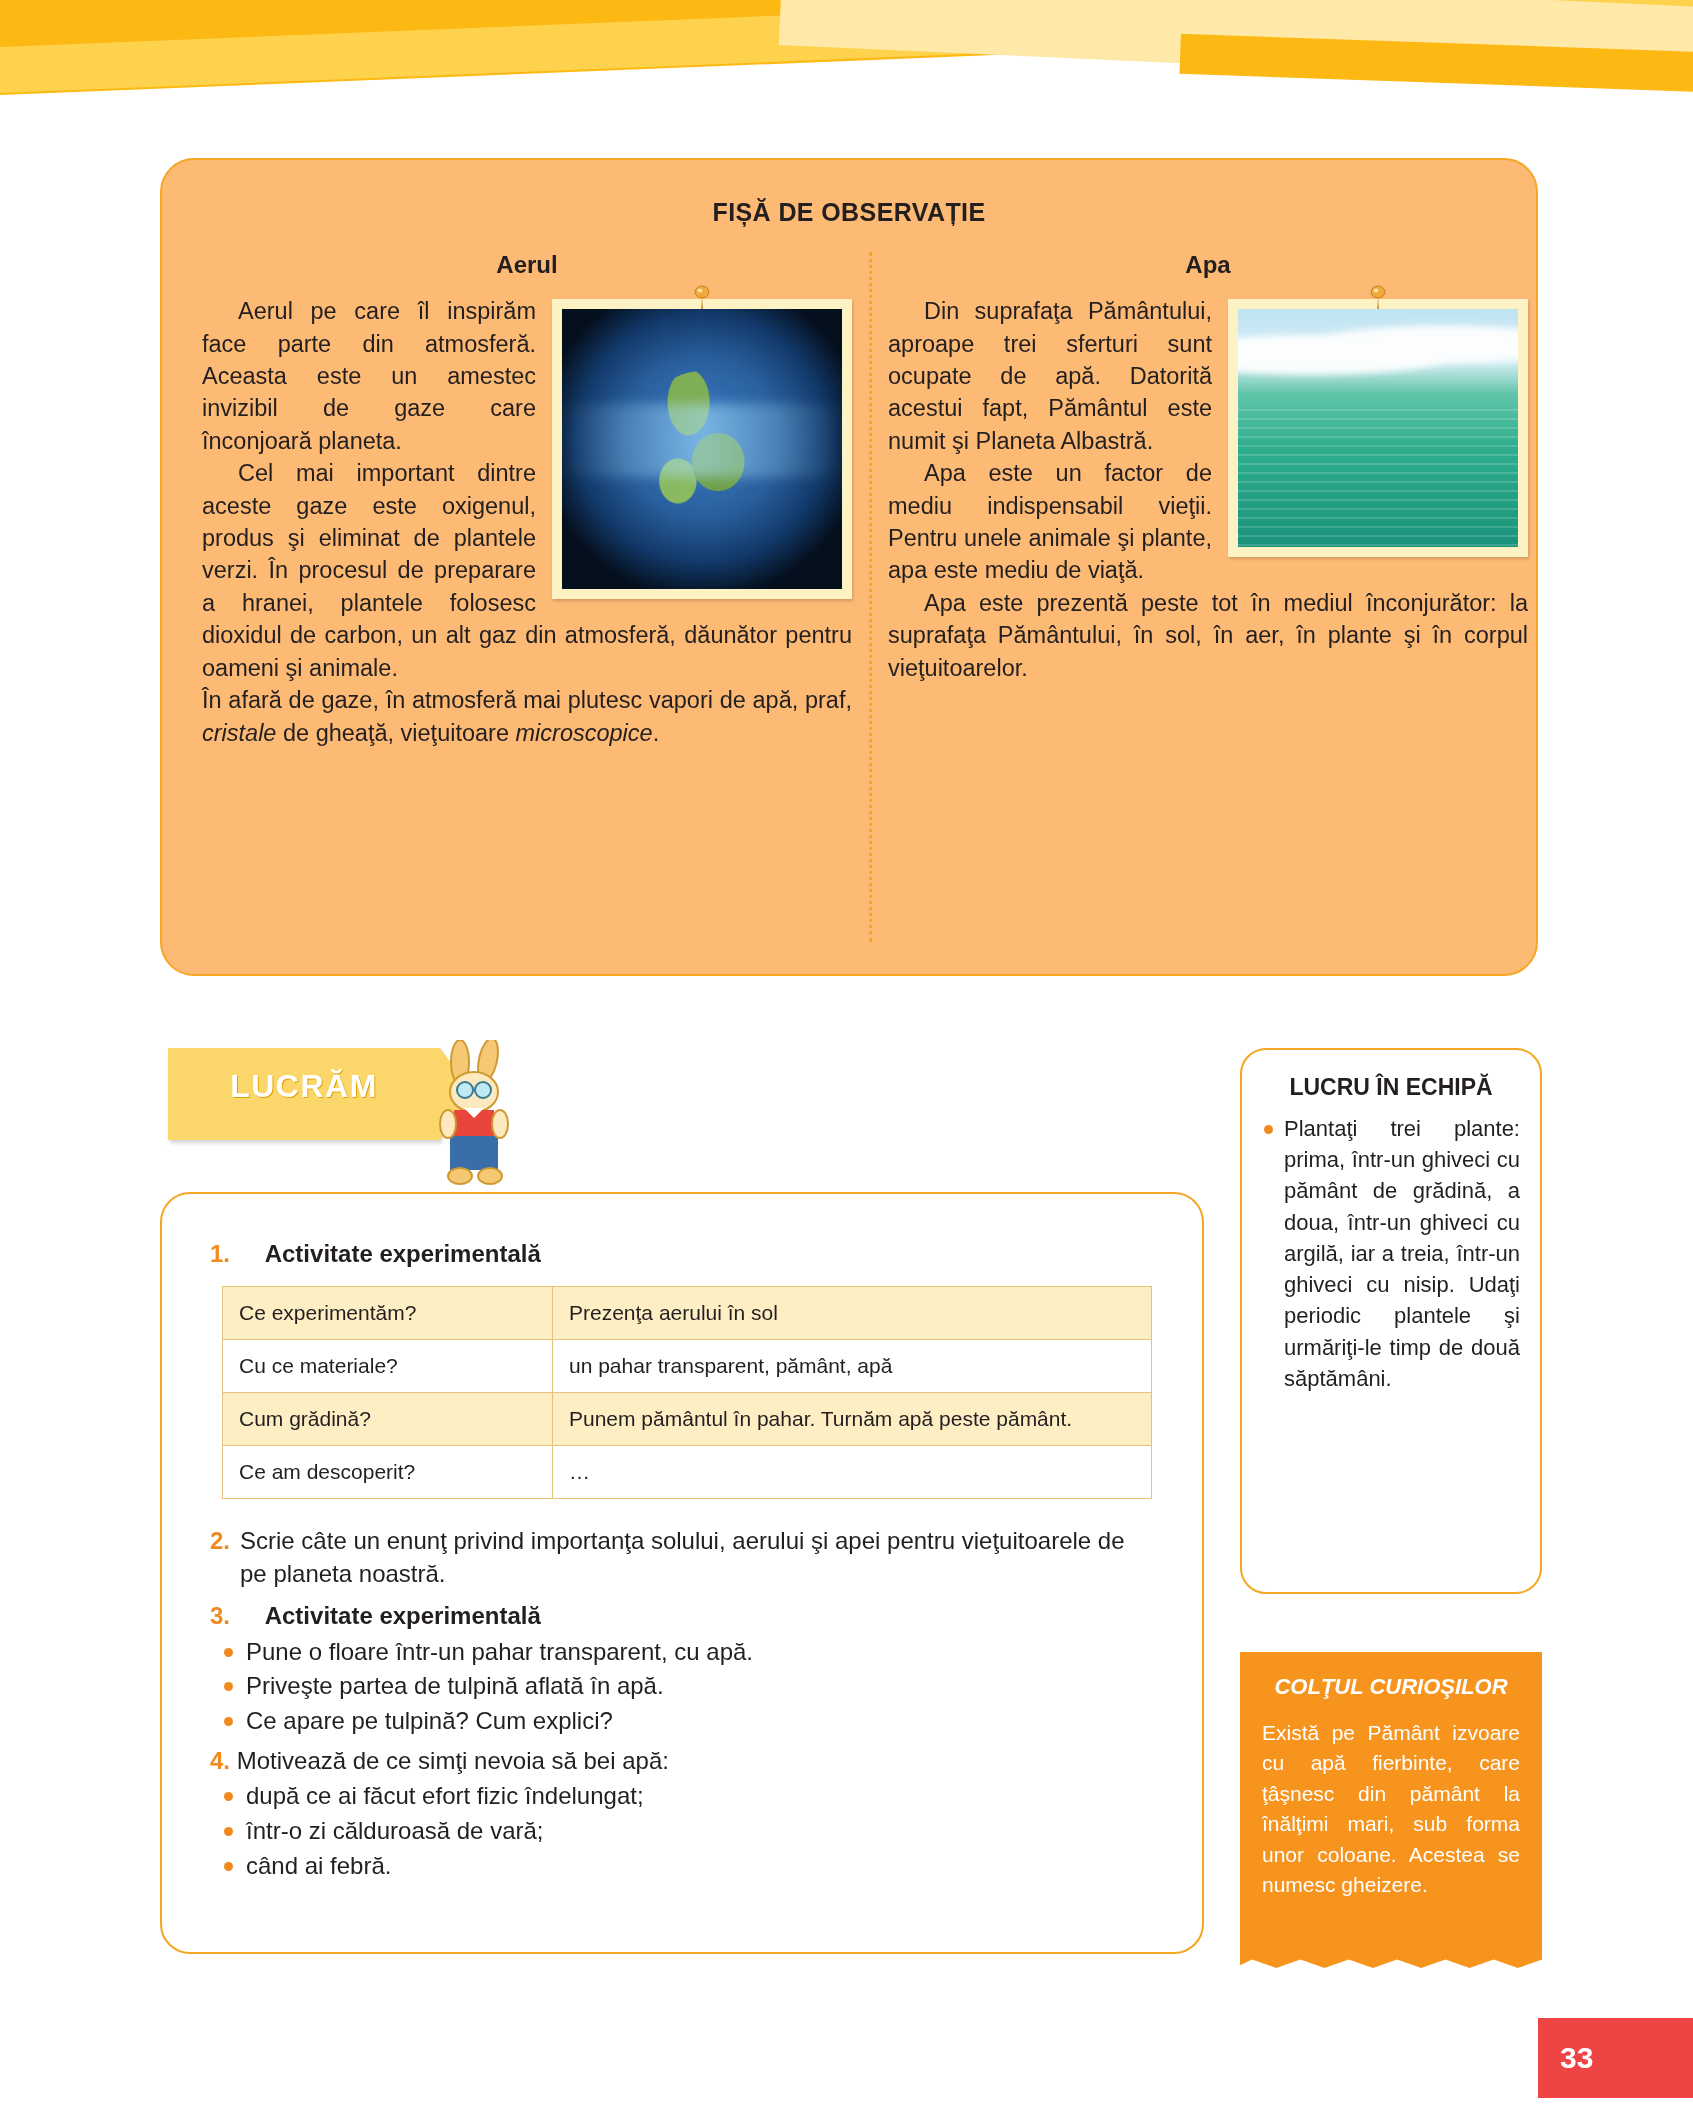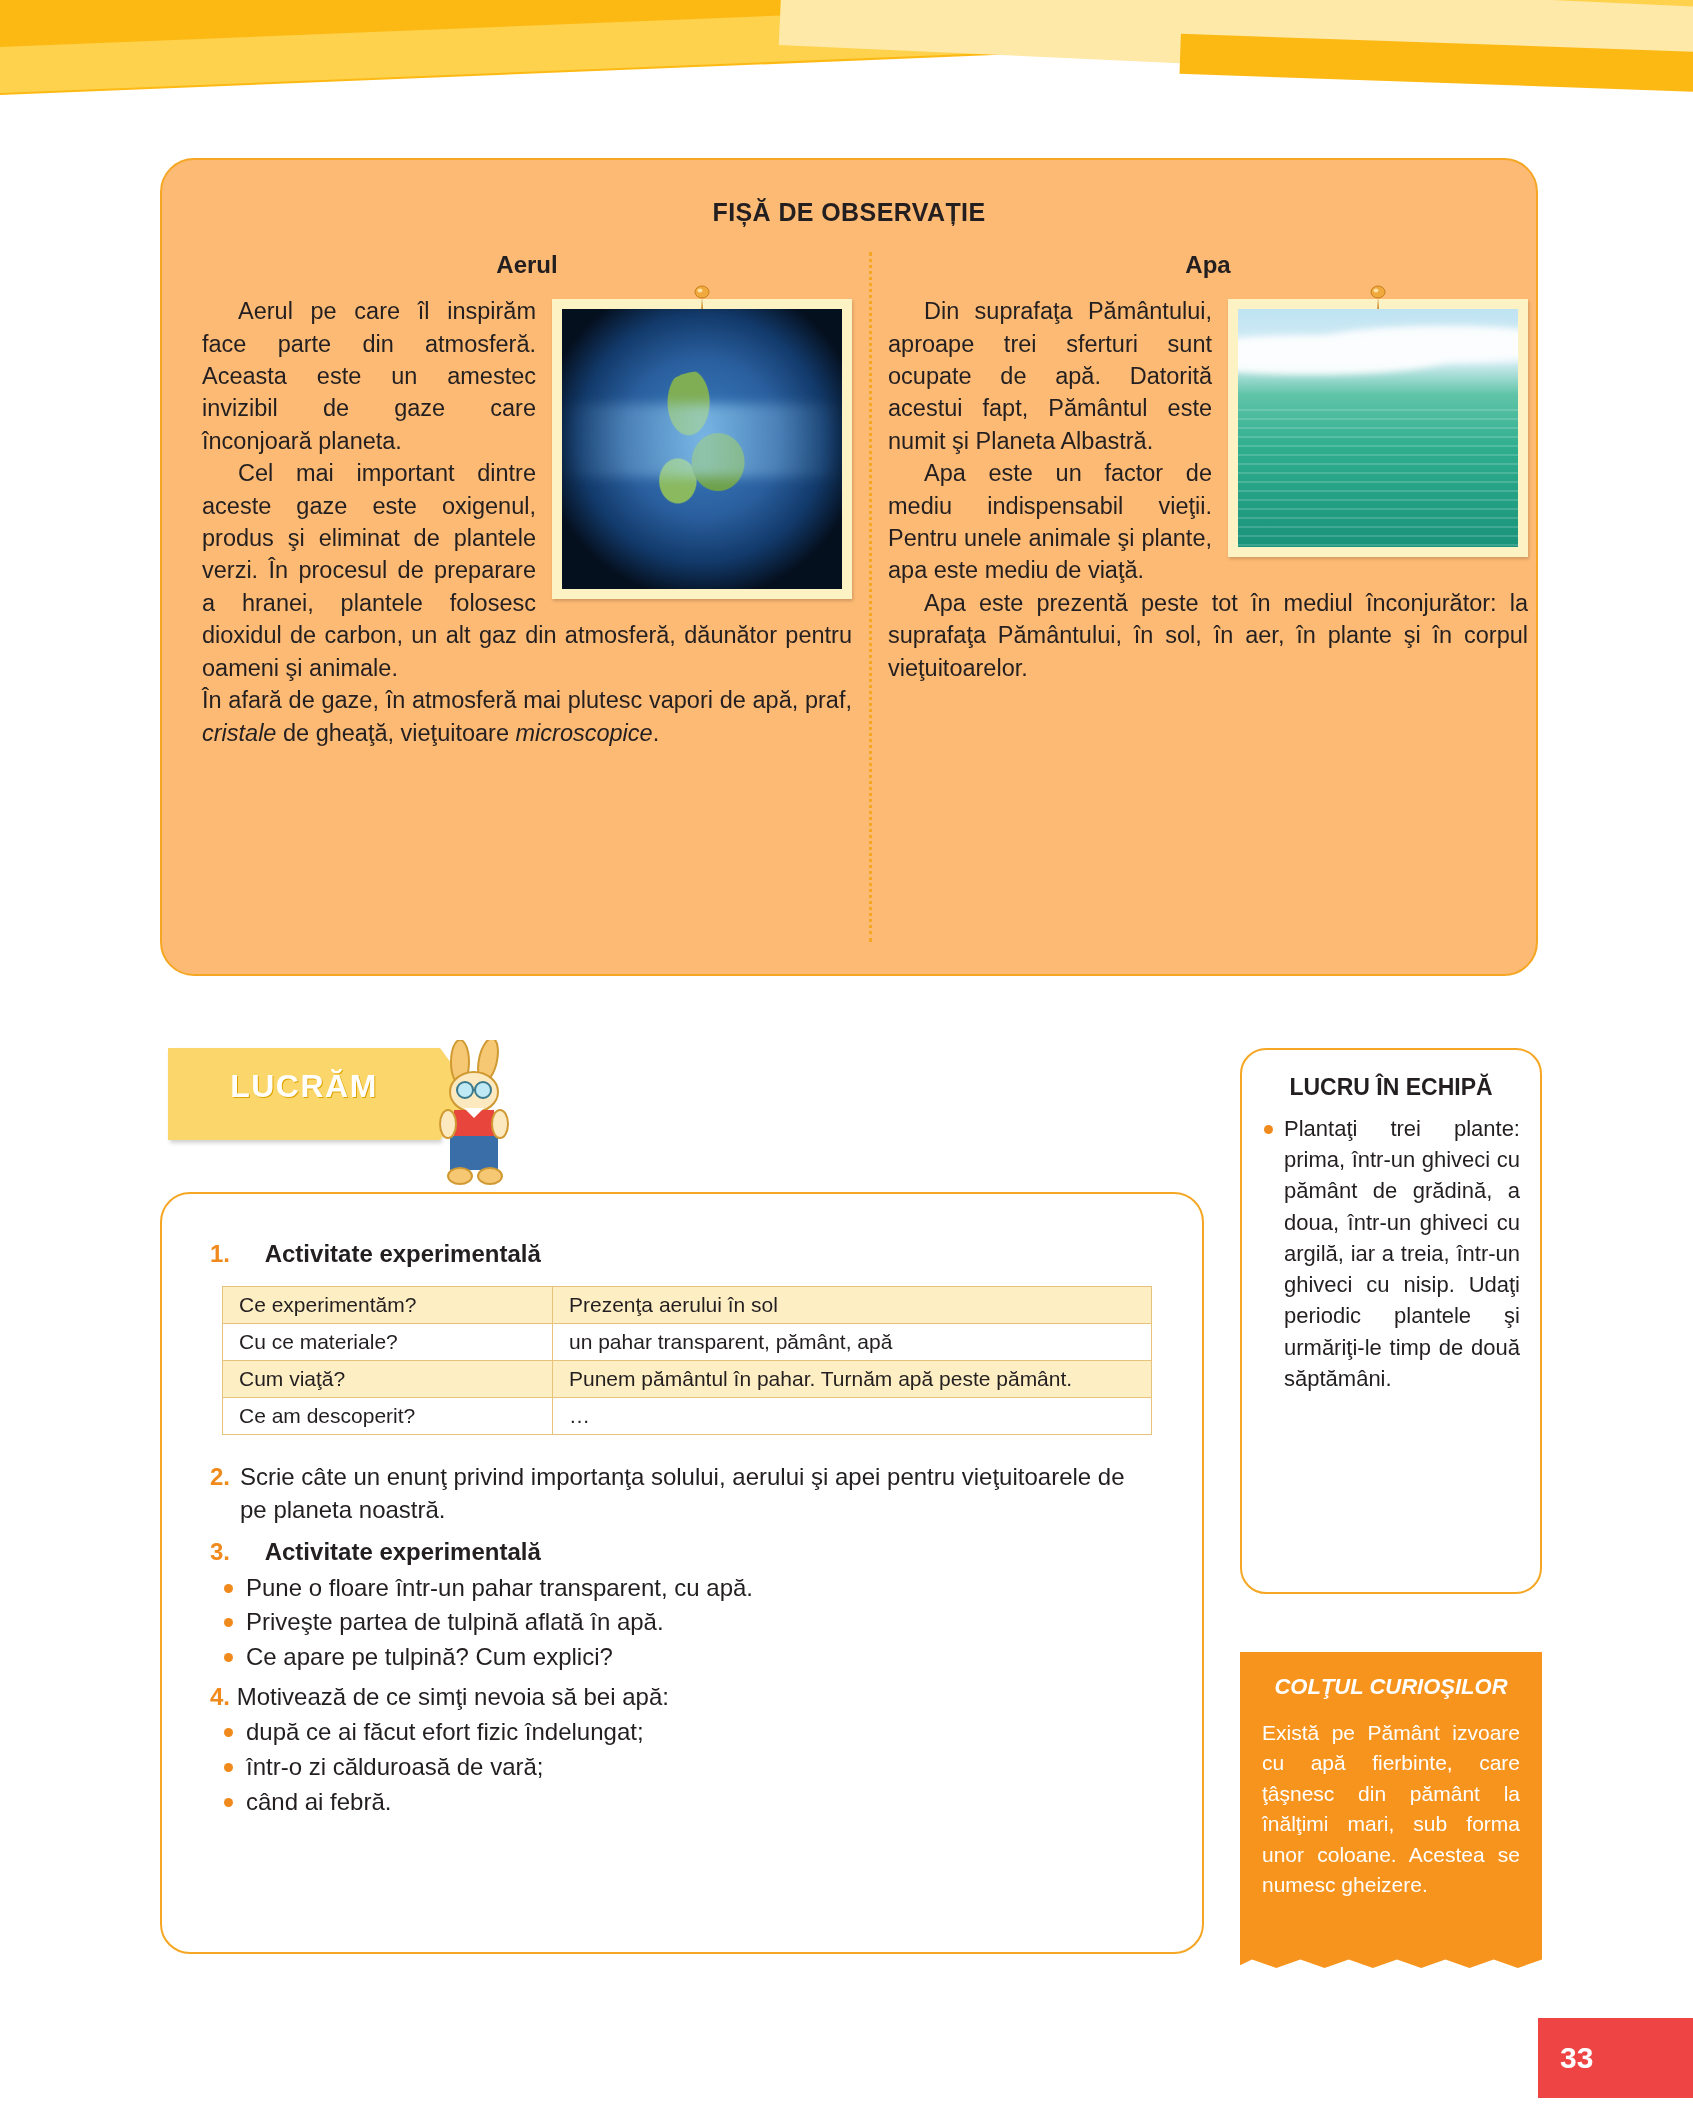--- a/index.html
+++ b/index.html
@@ -128,21 +128,21 @@
     border:2px solid #f5a623; border-radius:30px; background:#ffffff;
   }
   .task { font-size:24px; line-height:1.35; }
   .tasknum { color:#f08a1d; font-weight:bold; }
   .b { font-weight:bold;margin-left:28px; }
 
   .exp-table {
     border-collapse:collapse; width:930px; margin:16px 0 0 60px;
     font-size:21px;
   }
-  .exp-table td { border:1px solid #e6c27a; padding:6px 16px; vertical-align:middle; }
+  .exp-table td { border:1px solid #e6c27a; padding:14px 16px; vertical-align:middle; }
   .exp-table tr.shade td { background:#fdeec4; }
   .exp-table td.c1 { width:330px; }
 
   ul.bul { list-style:none; margin:2px 0 0 0; padding:0 0 0 62px; }
   ul.bul li { font-size:24px; line-height:1.45; position:relative; padding-left:22px; }
   ul.bul li::before {
     content:""; position:absolute; left:0; top:13px; width:9px; height:9px;
     border-radius:50%; background:#f08a1d;
   }
 
@@ -272,21 +272,21 @@
     <tbody>
       <tr class="shade">
         <td class="c1">Ce experimentăm?</td>
         <td>Prezenţa aerului în sol</td>
       </tr>
       <tr>
         <td class="c1">Cu ce materiale?</td>
         <td>un pahar transparent, pământ, apă</td>
       </tr>
       <tr class="shade">
-        <td class="c1">Cum viaţă?</td>
+        <td class="c1">Cum grădină?</td>
         <td>Punem pământul în pahar. Turnăm apă peste pământ.</td>
       </tr>
       <tr>
         <td class="c1">Ce am descoperit?</td>
         <td>…</td>
       </tr>
     </tbody>
   </table>
 
   <div class="task" style="margin:26px 48px 0 48px; display:flex; gap:10px;">

